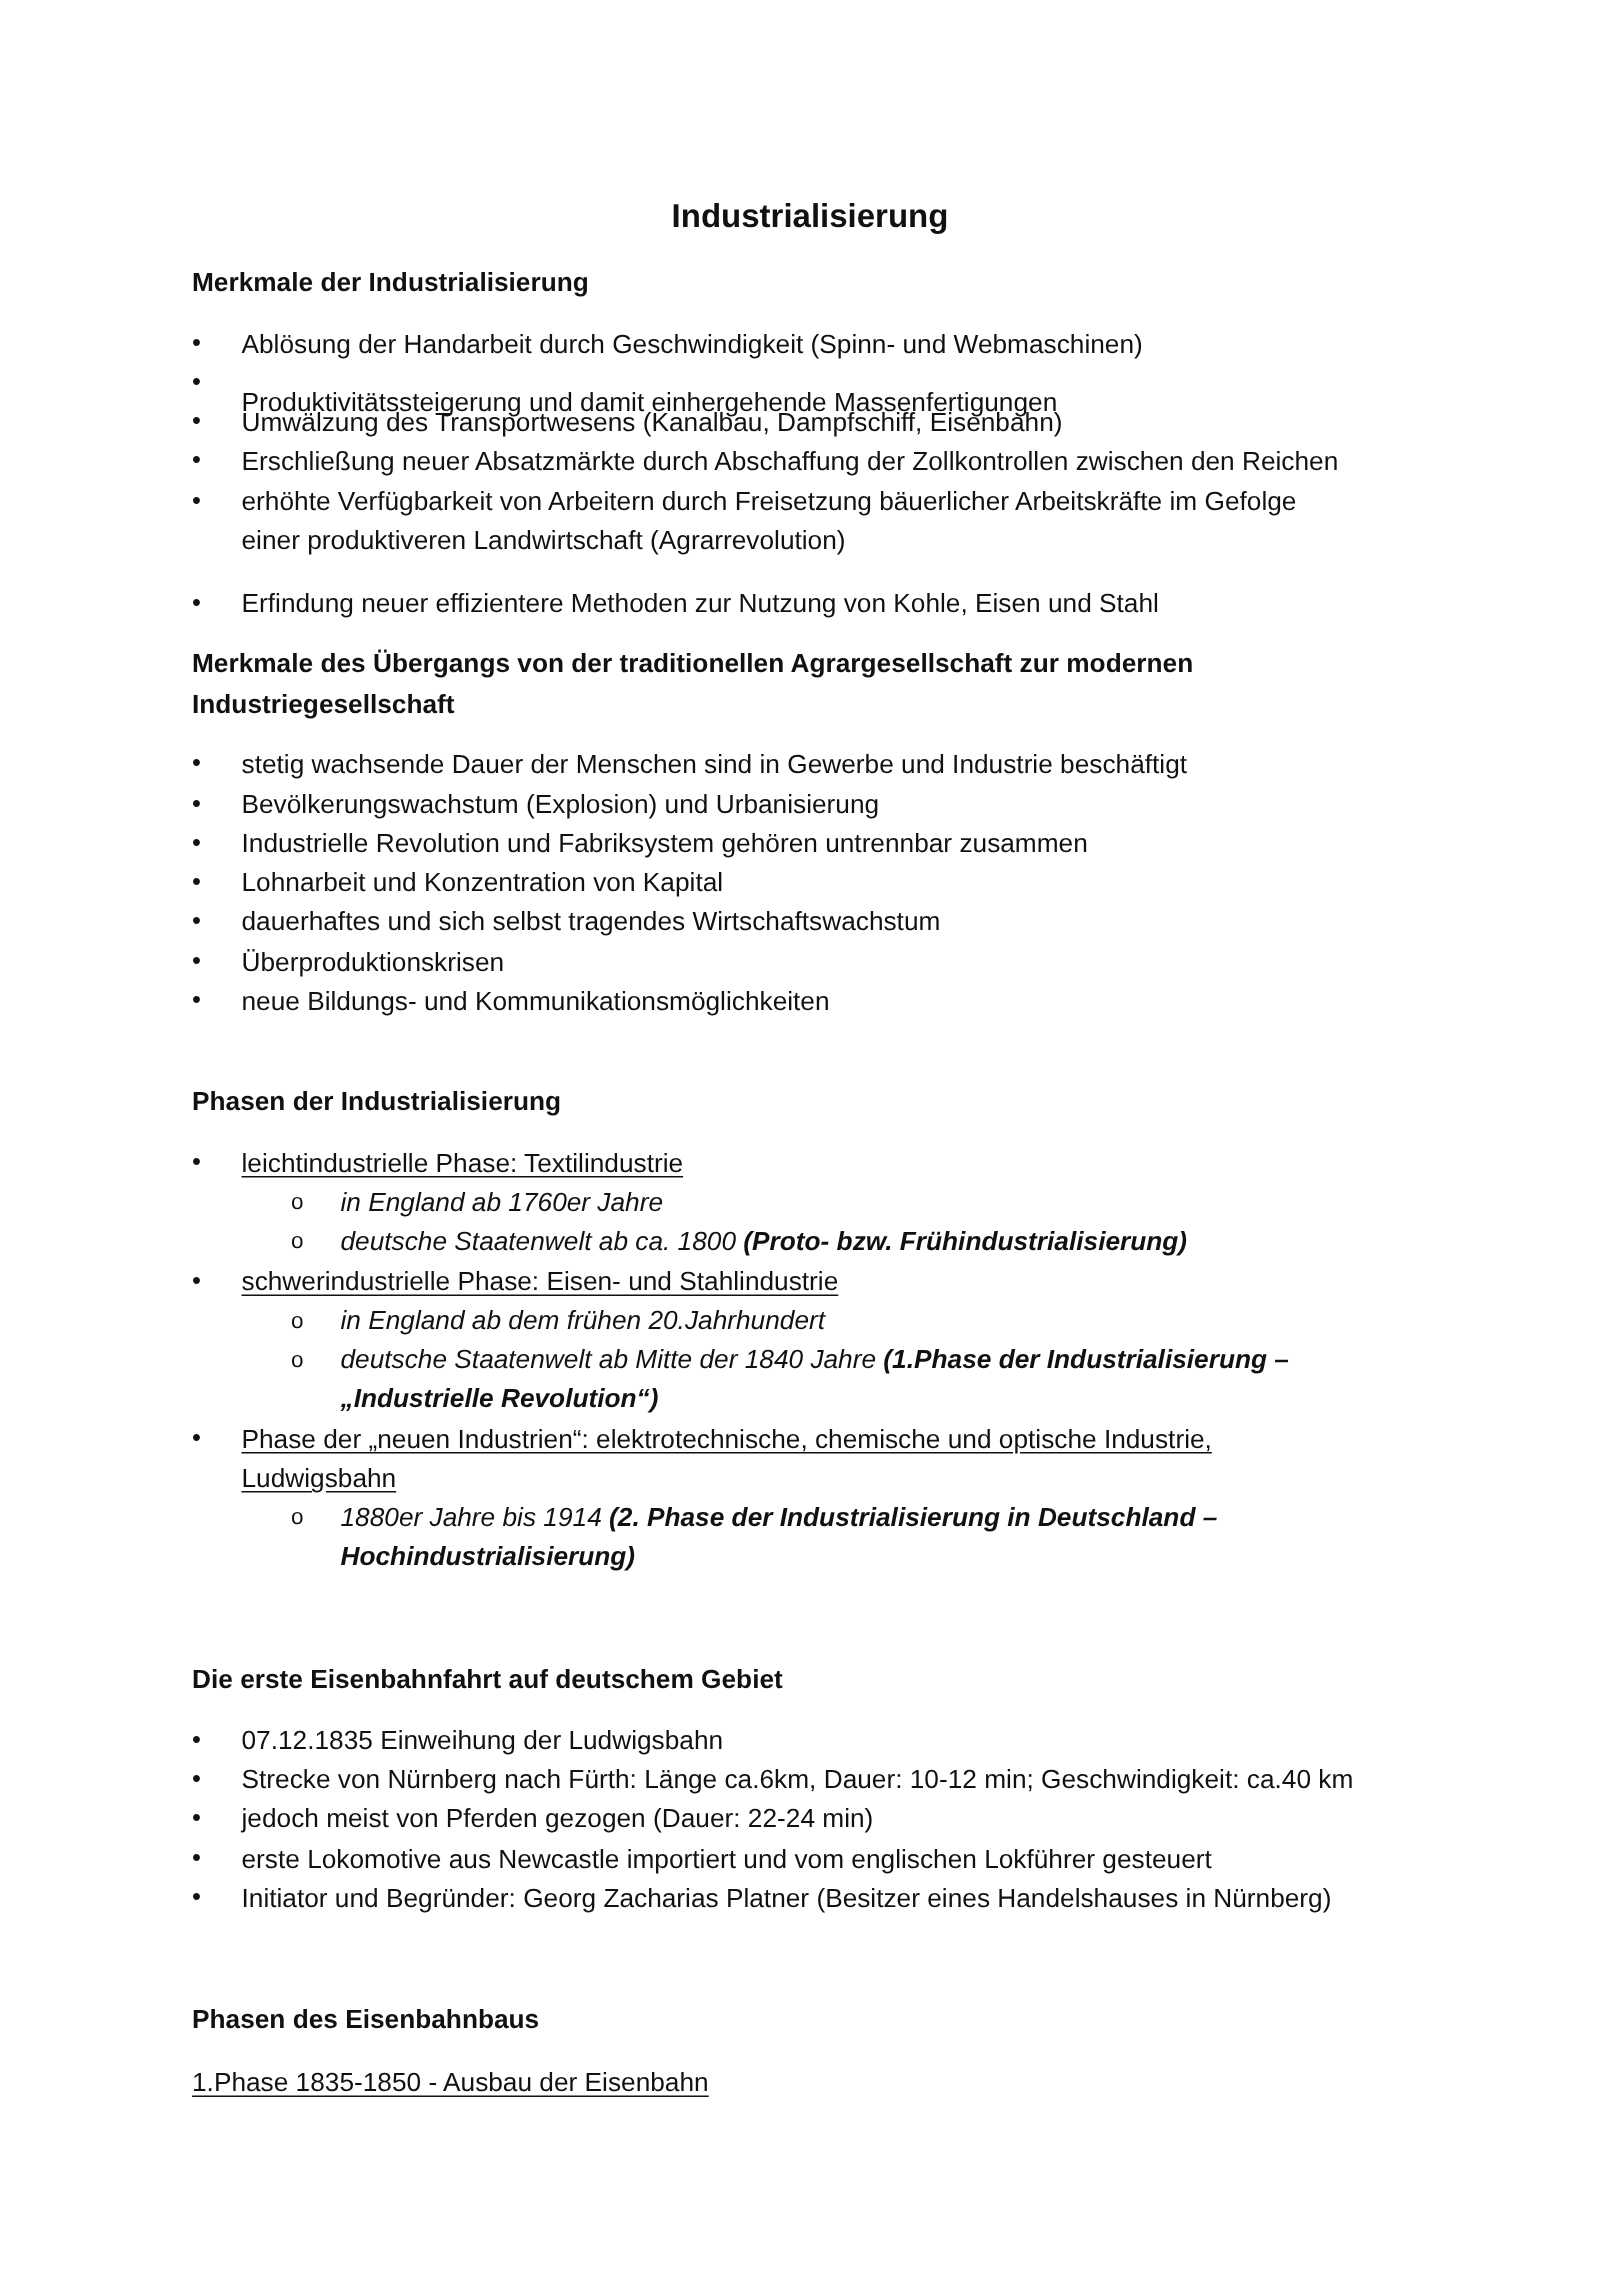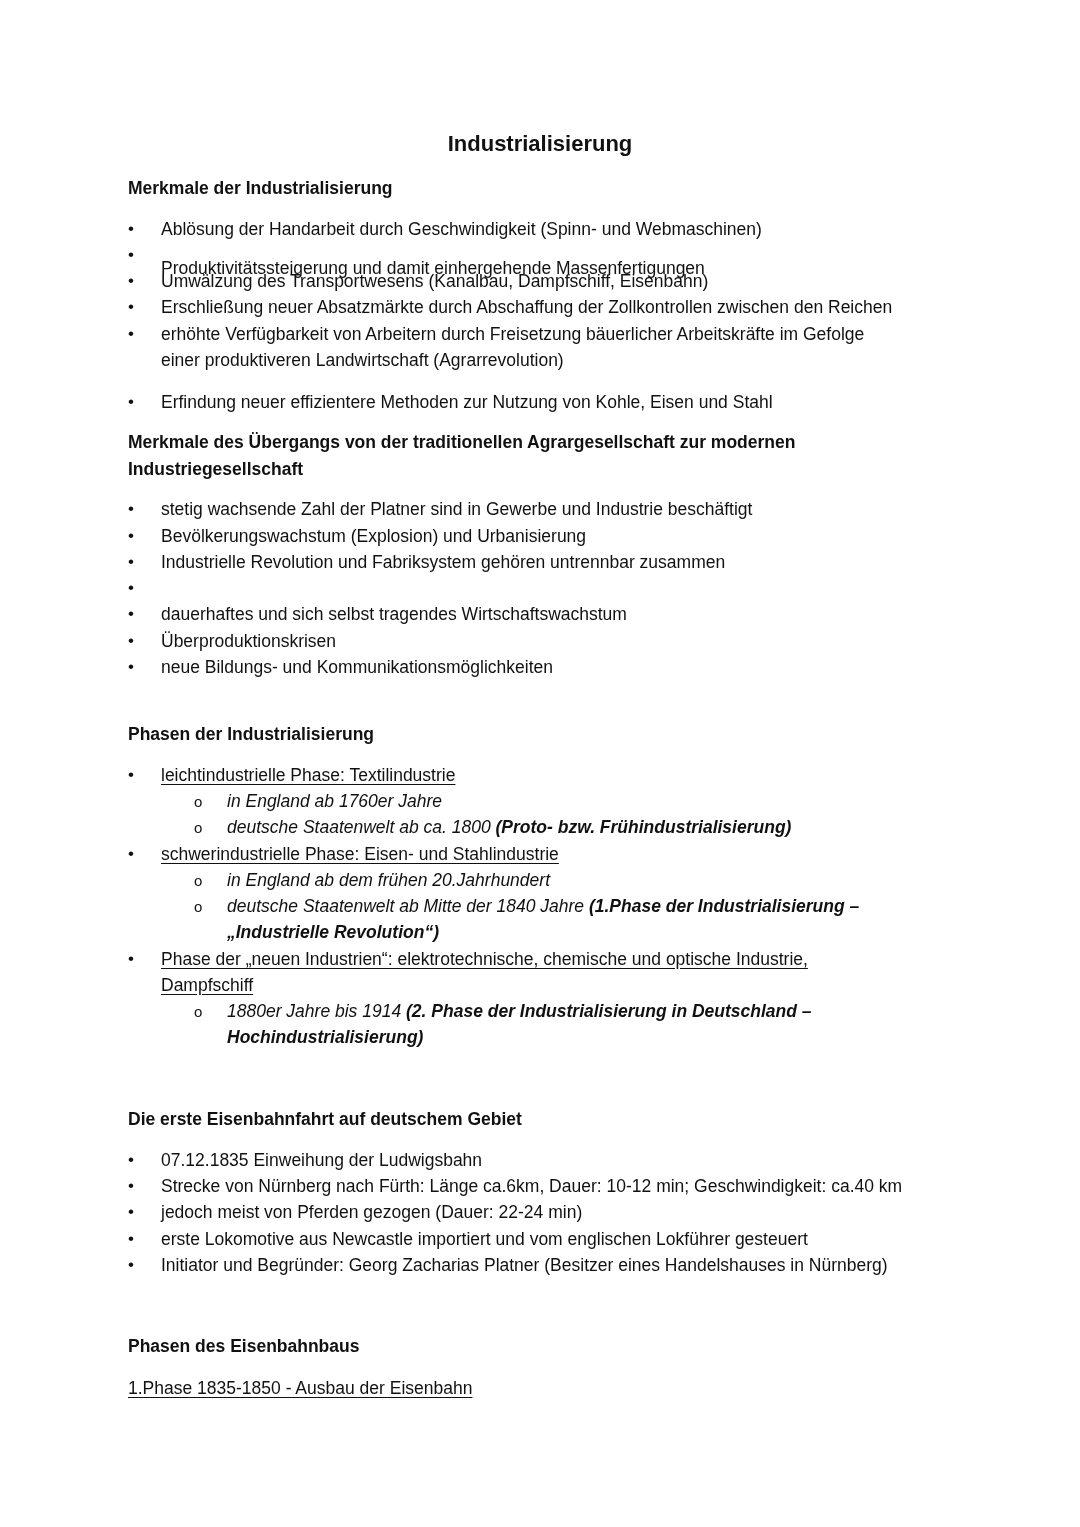--- a/index.html
+++ b/index.html
@@ -36,26 +36,27 @@
   <div class="abs bullet" style="top:324px">•</div>
   <div class="abs li" style="top:324px">erhöhte Verfügbarkeit von Arbeitern durch Freisetzung bäuerlicher Arbeitskräfte im Gefolge</div>
   <div class="abs li" style="top:350px">einer produktiveren Landwirtschaft (Agrarrevolution)</div>
   <div class="abs bullet" style="top:392px">•</div>
   <div class="abs li" style="top:392px">Erfindung neuer effizientere Methoden zur Nutzung von Kohle, Eisen und Stahl</div>
 
   <div class="abs h" style="top:432px">Merkmale des Übergangs von der traditionellen Agrargesellschaft zur modernen</div>
   <div class="abs h" style="top:459px">Industriegesellschaft</div>
 
   <div class="abs bullet" style="top:499px">•</div>
-  <div class="abs li" style="top:499px">stetig wachsende Zahl der Platner sind in Gewerbe und Industrie beschäftigt</div>
+  <div class="abs li" style="top:499px">stetig wachsende Dauer der Menschen sind in Gewerbe und Industrie beschäftigt</div>
   <div class="abs bullet" style="top:526px">•</div>
   <div class="abs li" style="top:526px">Bevölkerungswachstum (Explosion) und Urbanisierung</div>
   <div class="abs bullet" style="top:552px">•</div>
   <div class="abs li" style="top:552px">Industrielle Revolution und Fabriksystem gehören untrennbar zusammen</div>
   <div class="abs bullet" style="top:578px">•</div>
+  <div class="abs li" style="top:578px">Lohnarbeit und Konzentration von Kapital</div>
   <div class="abs bullet" style="top:604px">•</div>
   <div class="abs li" style="top:604px">dauerhaftes und sich selbst tragendes Wirtschaftswachstum</div>
   <div class="abs bullet" style="top:631px">•</div>
   <div class="abs li" style="top:631px">Überproduktionskrisen</div>
   <div class="abs bullet" style="top:657px">•</div>
   <div class="abs li" style="top:657px">neue Bildungs- und Kommunikationsmöglichkeiten</div>
 
   <div class="abs h" style="top:724px">Phasen der Industrialisierung</div>
 
   <div class="abs bullet" style="top:765px">•</div>
@@ -68,21 +69,21 @@
   <div class="abs bullet" style="top:844px">•</div>
   <div class="abs li u" style="top:844px">schwerindustrielle Phase: Eisen- und Stahlindustrie</div>
   <div class="abs sub-bullet" style="top:872px">o</div>
   <div class="abs sub" style="top:870px">in England ab dem frühen 20.Jahrhundert</div>
   <div class="abs sub-bullet" style="top:898px">o</div>
   <div class="abs sub" style="top:896px"><span>deutsche Staatenwelt ab Mitte der 1840 Jahre </span><b>(1.Phase der Industrialisierung –</b></div>
   <div class="abs sub" style="top:922px"><b>„Industrielle Revolution“)</b></div>
 
   <div class="abs bullet" style="top:949px">•</div>
   <div class="abs li u" style="top:949px">Phase der „neuen Industrien“: elektrotechnische, chemische und optische Industrie,</div>
-  <div class="abs li u" style="top:975px">Dampfschiff</div>
+  <div class="abs li u" style="top:975px">Ludwigsbahn</div>
   <div class="abs sub-bullet" style="top:1003px">o</div>
   <div class="abs sub" style="top:1001px"><span>1880er Jahre bis 1914 </span><b>(2. Phase der Industrialisierung in Deutschland –</b></div>
   <div class="abs sub" style="top:1027px"><b>Hochindustrialisierung)</b></div>
 
   <div class="abs h" style="top:1109px">Die erste Eisenbahnfahrt auf deutschem Gebiet</div>
 
   <div class="abs bullet" style="top:1150px">•</div>
   <div class="abs li" style="top:1150px">07.12.1835 Einweihung der Ludwigsbahn</div>
   <div class="abs bullet" style="top:1176px">•</div>
   <div class="abs li" style="top:1176px">Strecke von Nürnberg nach Fürth: Länge ca.6km, Dauer: 10-12 min; Geschwindigkeit: ca.40 km</div>

